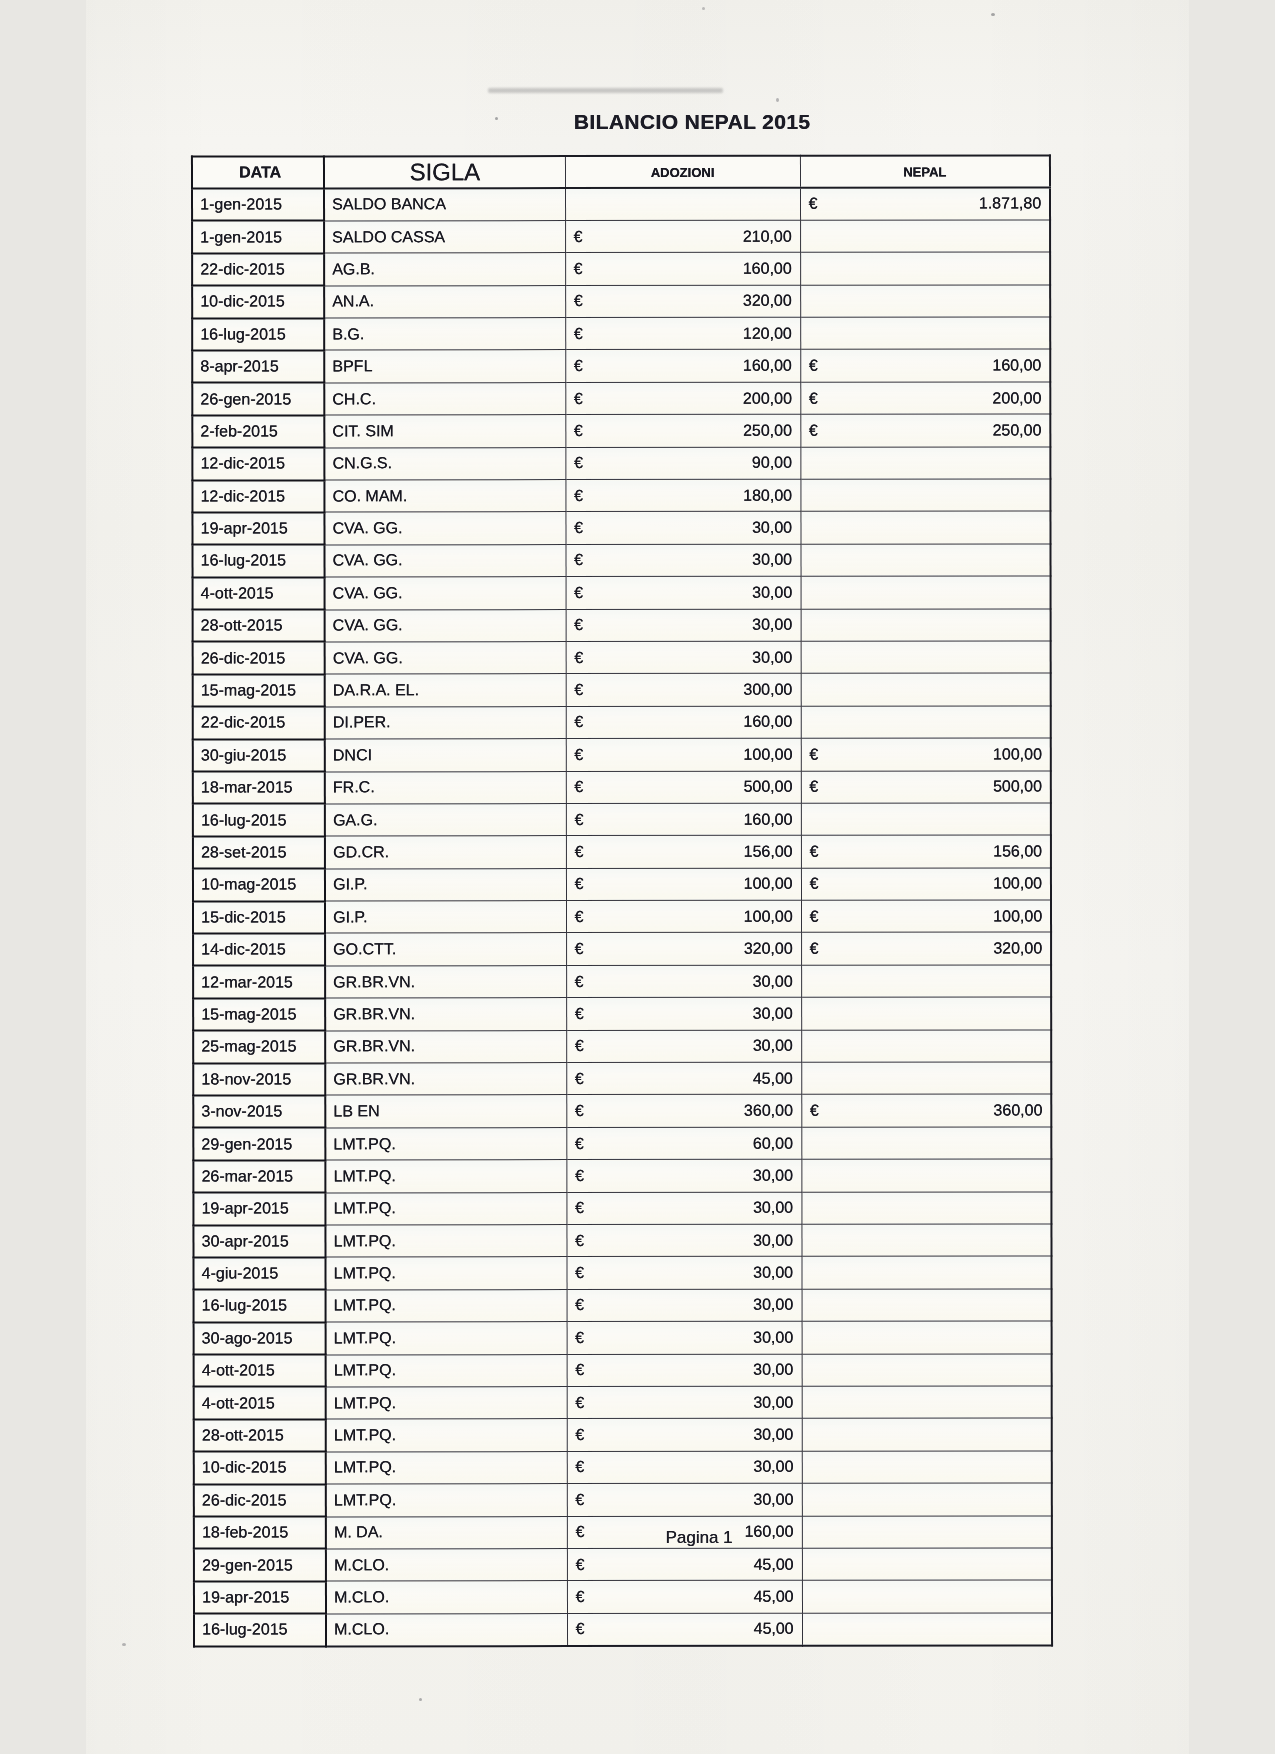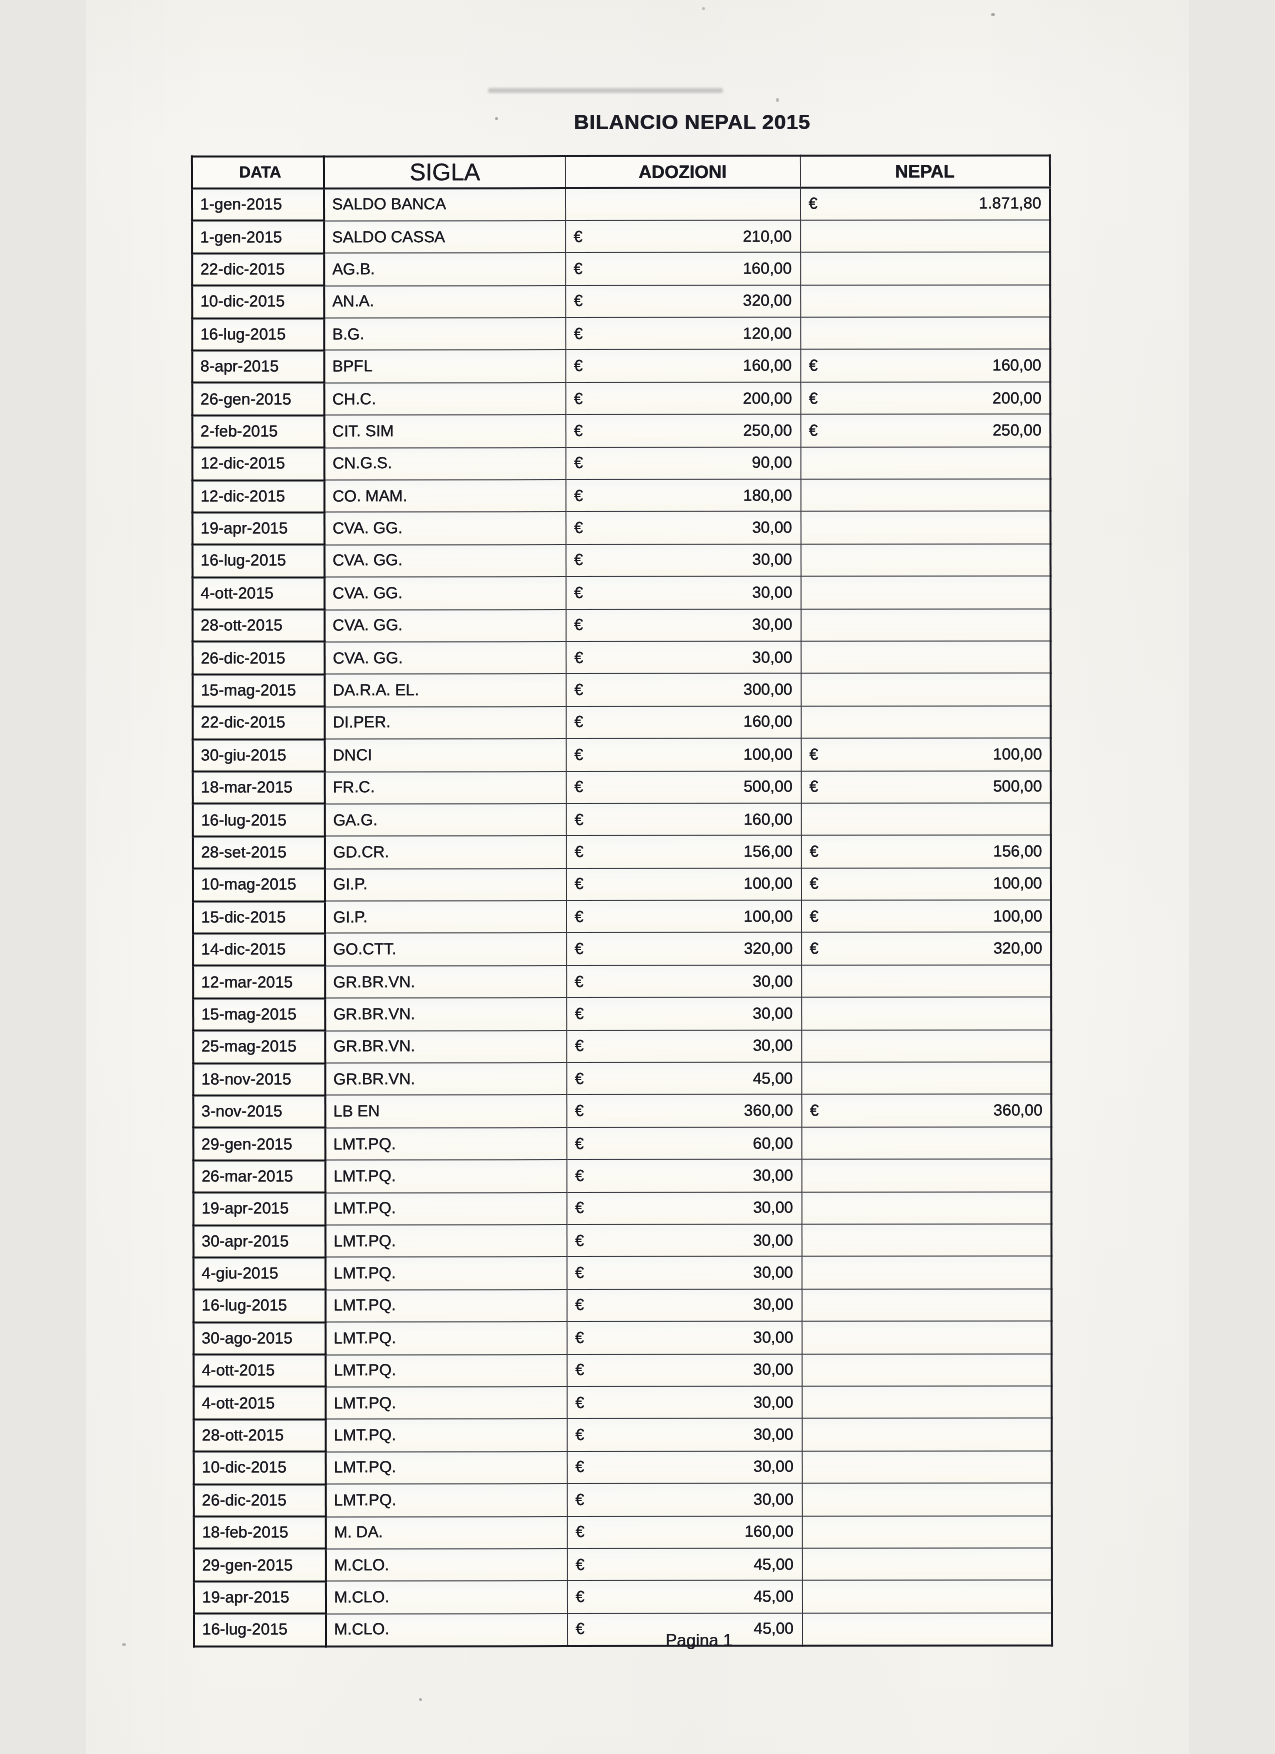--- a/index.html
+++ b/index.html
@@ -34,33 +34,33 @@
   col.w-adozioni{width:235px}
   col.w-banca{width:250px}
   th,td{
     padding:0 7px;overflow:hidden;white-space:nowrap;
     border:1.6px solid #33333c;
     font-size:16px;color:#191922;
     text-shadow:0.25px 0 0 currentColor;
   }
   thead th{height:30px;font-weight:700;text-align:center;vertical-align:middle;border-bottom:2.4px solid #1c1c24;}
   thead th.c-sigla{font-size:24px;font-weight:400;}
-  thead th.c-adozioni,thead th.c-banca{font-size:18px;}
+  thead th.c-adozioni,thead th.c-banca{font-size:13px;}
   thead th.c-data{font-size:16px;}
   tbody td{height:30.4px;vertical-align:middle;box-shadow:0 2.5px 0 -1px rgba(222,212,110,0.35);}
   
   .c-data{border-left:2.6px solid #14141b;border-right:2.6px solid #14141b;}
   tbody td.c-data{border-bottom:2.6px solid #14141b;border-top:1px solid #14141b;margin-top:28px;}
   thead th.c-data{border:2.6px solid #14141b;padding-left:11px;}
   tbody td{background:linear-gradient(180deg, rgba(140,205,225,0.05), rgba(255,255,255,0) 35%, rgba(235,226,140,0.06) 95%);}
   .money{display:flex;justify-content:space-between;align-items:center;}
   .cur{padding-left:1px;}
   .amt{padding-right:1px;}
   .footer{
-    position:absolute;top:1631px;left:613px;transform:translateX(-50%);
+    position:absolute;top:1528px;left:613px;transform:translateX(-50%);
     font-size:17px;color:#1c1c26;text-shadow:0.2px 0 0 currentColor;white-space:nowrap;
   }
   
   .speck{position:absolute;border-radius:50%;background:#55555c;pointer-events:none;}
   .smudge-top{
     position:absolute;left:402px;top:88px;width:235px;height:5px;
     background:rgba(90,90,95,0.28);filter:blur(1.2px);border-radius:2px;pointer-events:none;
   }
   .swoosh{
     position:absolute;left:1146px;top:836px;width:18px;height:9px;

